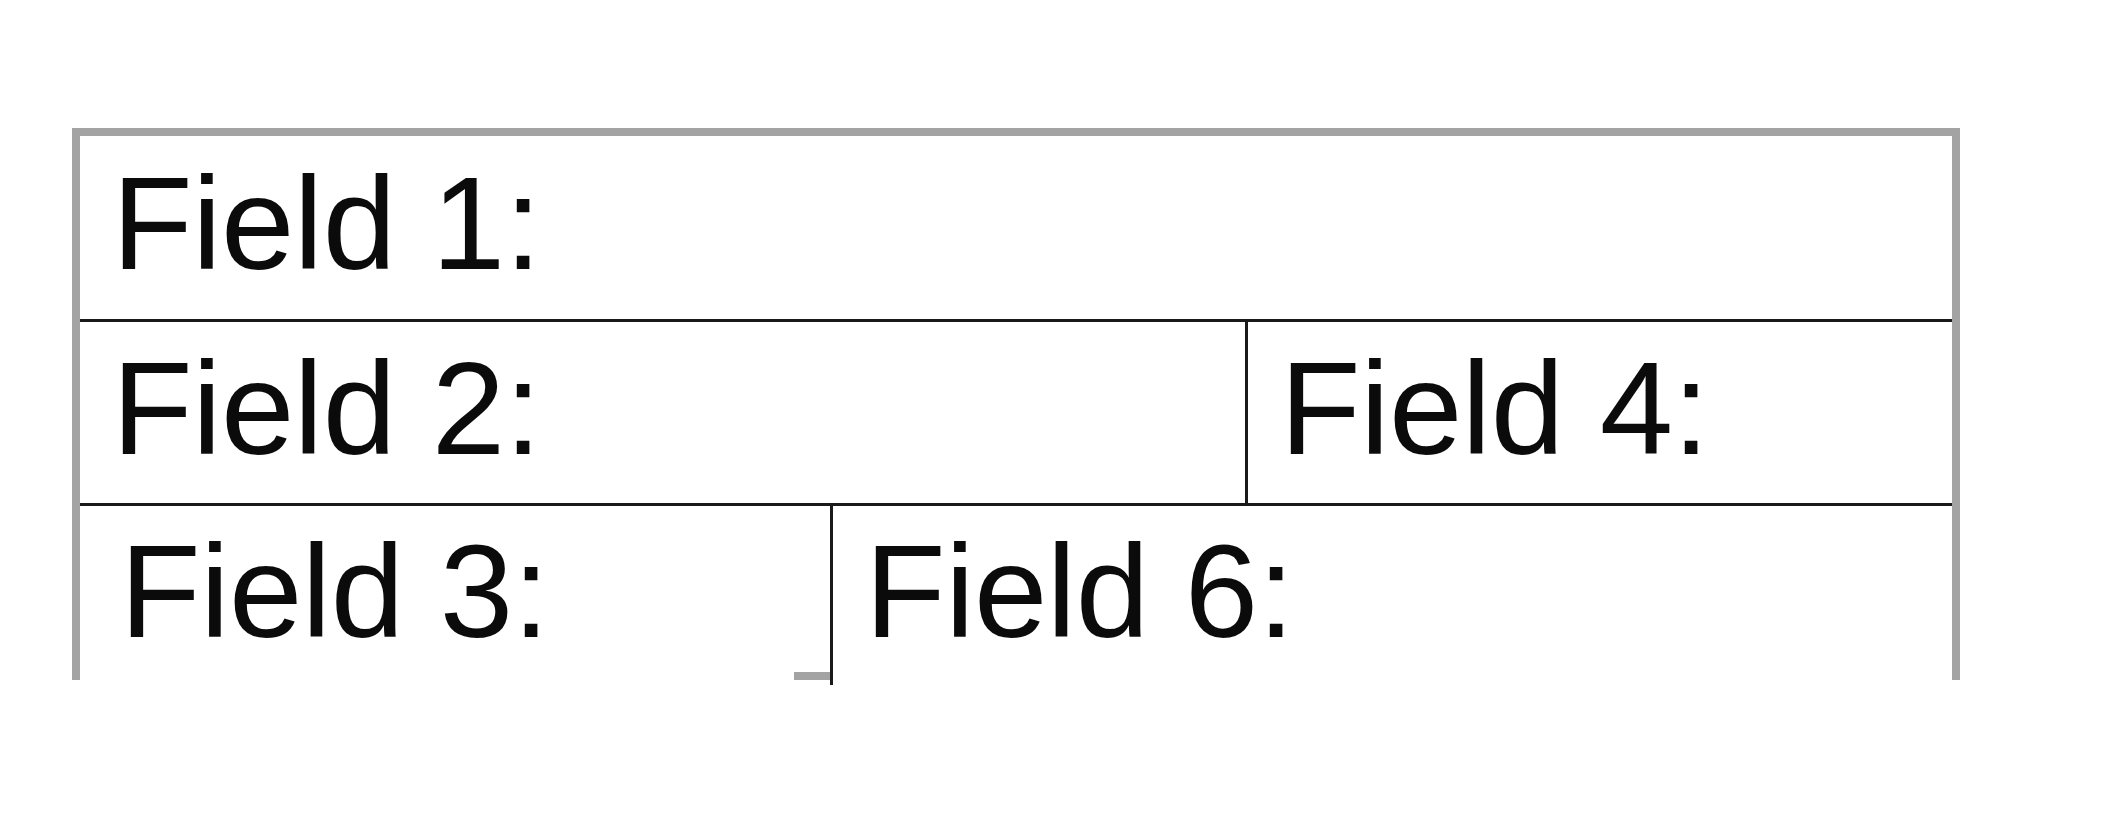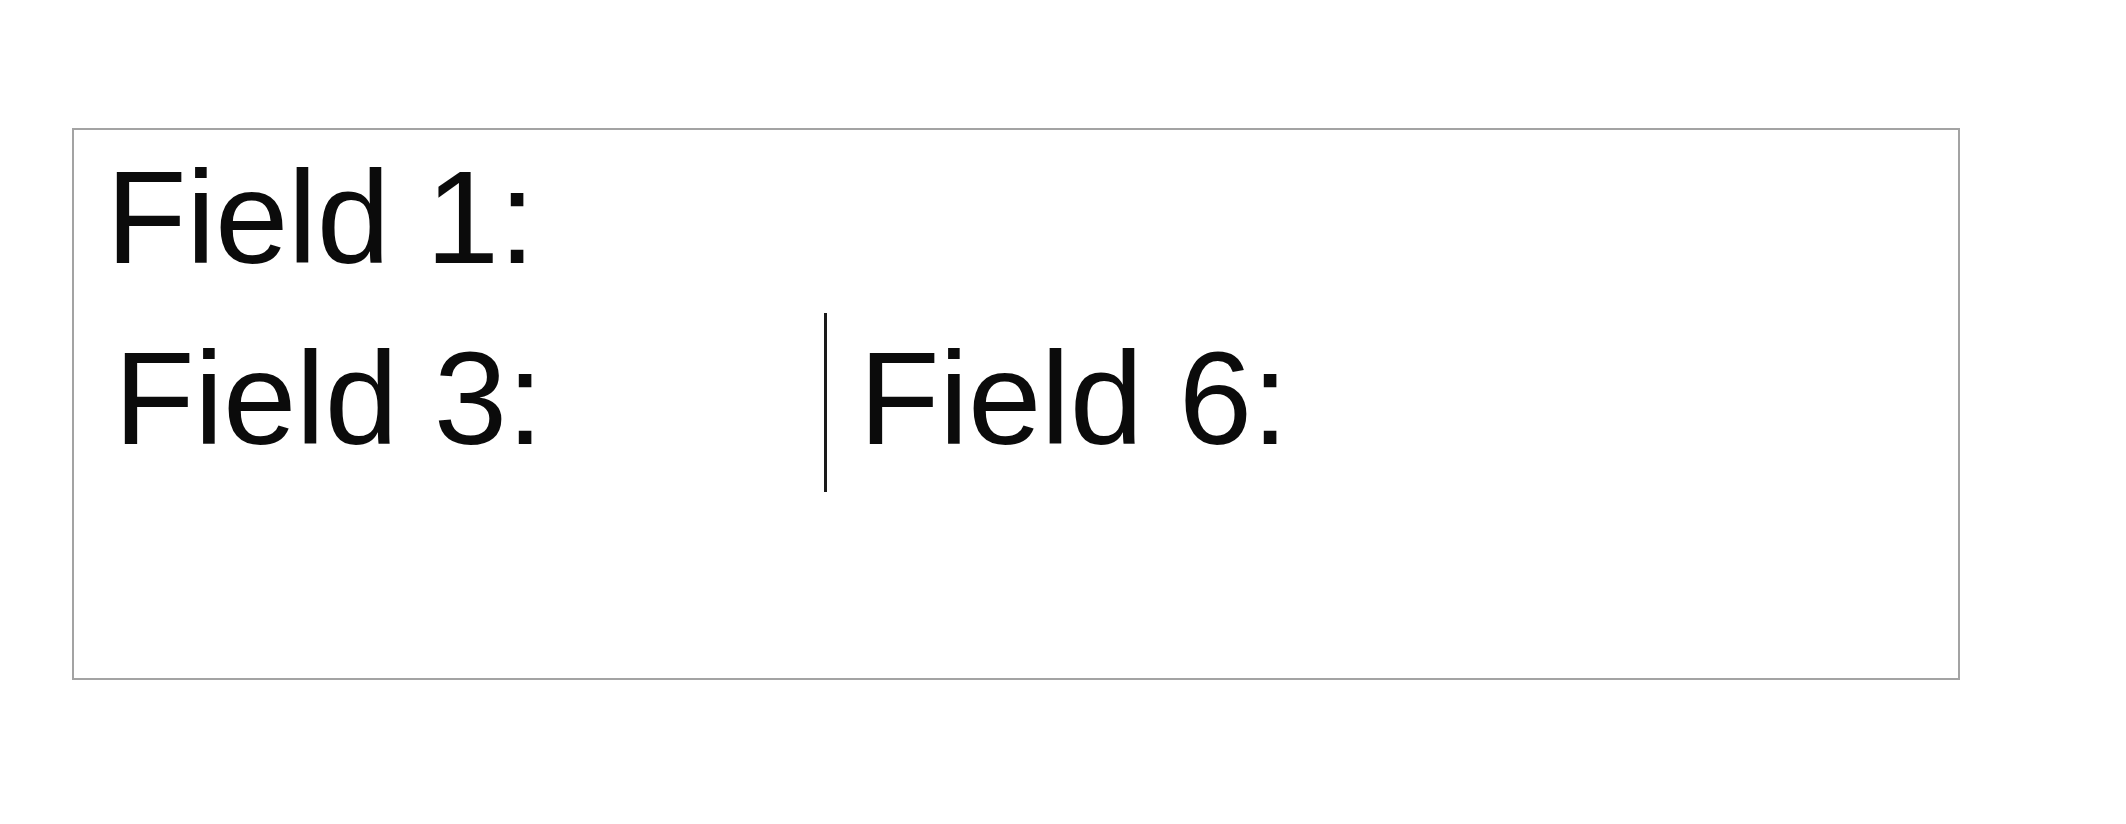--- a/index.html
+++ b/index.html
@@ -26,21 +26,21 @@
   
   .field-table {
     position: absolute;
     left: 72px;
     top: 128px;
     width: 1888px;
     height: 552px;
     border-collapse: collapse;
     table-layout: fixed;
     background: #ffffff;
-    border: 2px solid #a3a3a3;
+    border: 8px solid #a3a3a3;
     box-sizing: border-box;
   }
 
   .field-table .row {
     display: flex;
     width: 100%;
     box-sizing: border-box;
   }
 
   .row-1 { height: 183px; }
@@ -84,20 +84,28 @@
 <div id="page">
 
   <div class="field-table">
 
     <div class="row row-1">
       <div class="cell w-full">
         <span class="cell-label">Field 1:</span>
       </div>
     </div>
 
+    <div class="row row-2">
+      <div class="cell w-r2-a">
+        <span class="cell-label">Field 2:</span>
+      </div>
+      <div class="cell w-r2-b cell-divider">
+        <span class="cell-label">Field 4:</span>
+      </div>
+    </div>
 
     <div class="row row-3">
       <div class="cell w-r3-a">
         <span class="cell-label">Field 3:</span>
       </div>
       <div class="cell w-r3-b cell-divider">
         <span class="cell-label">Field 6:</span>
       </div>
     </div>
 

